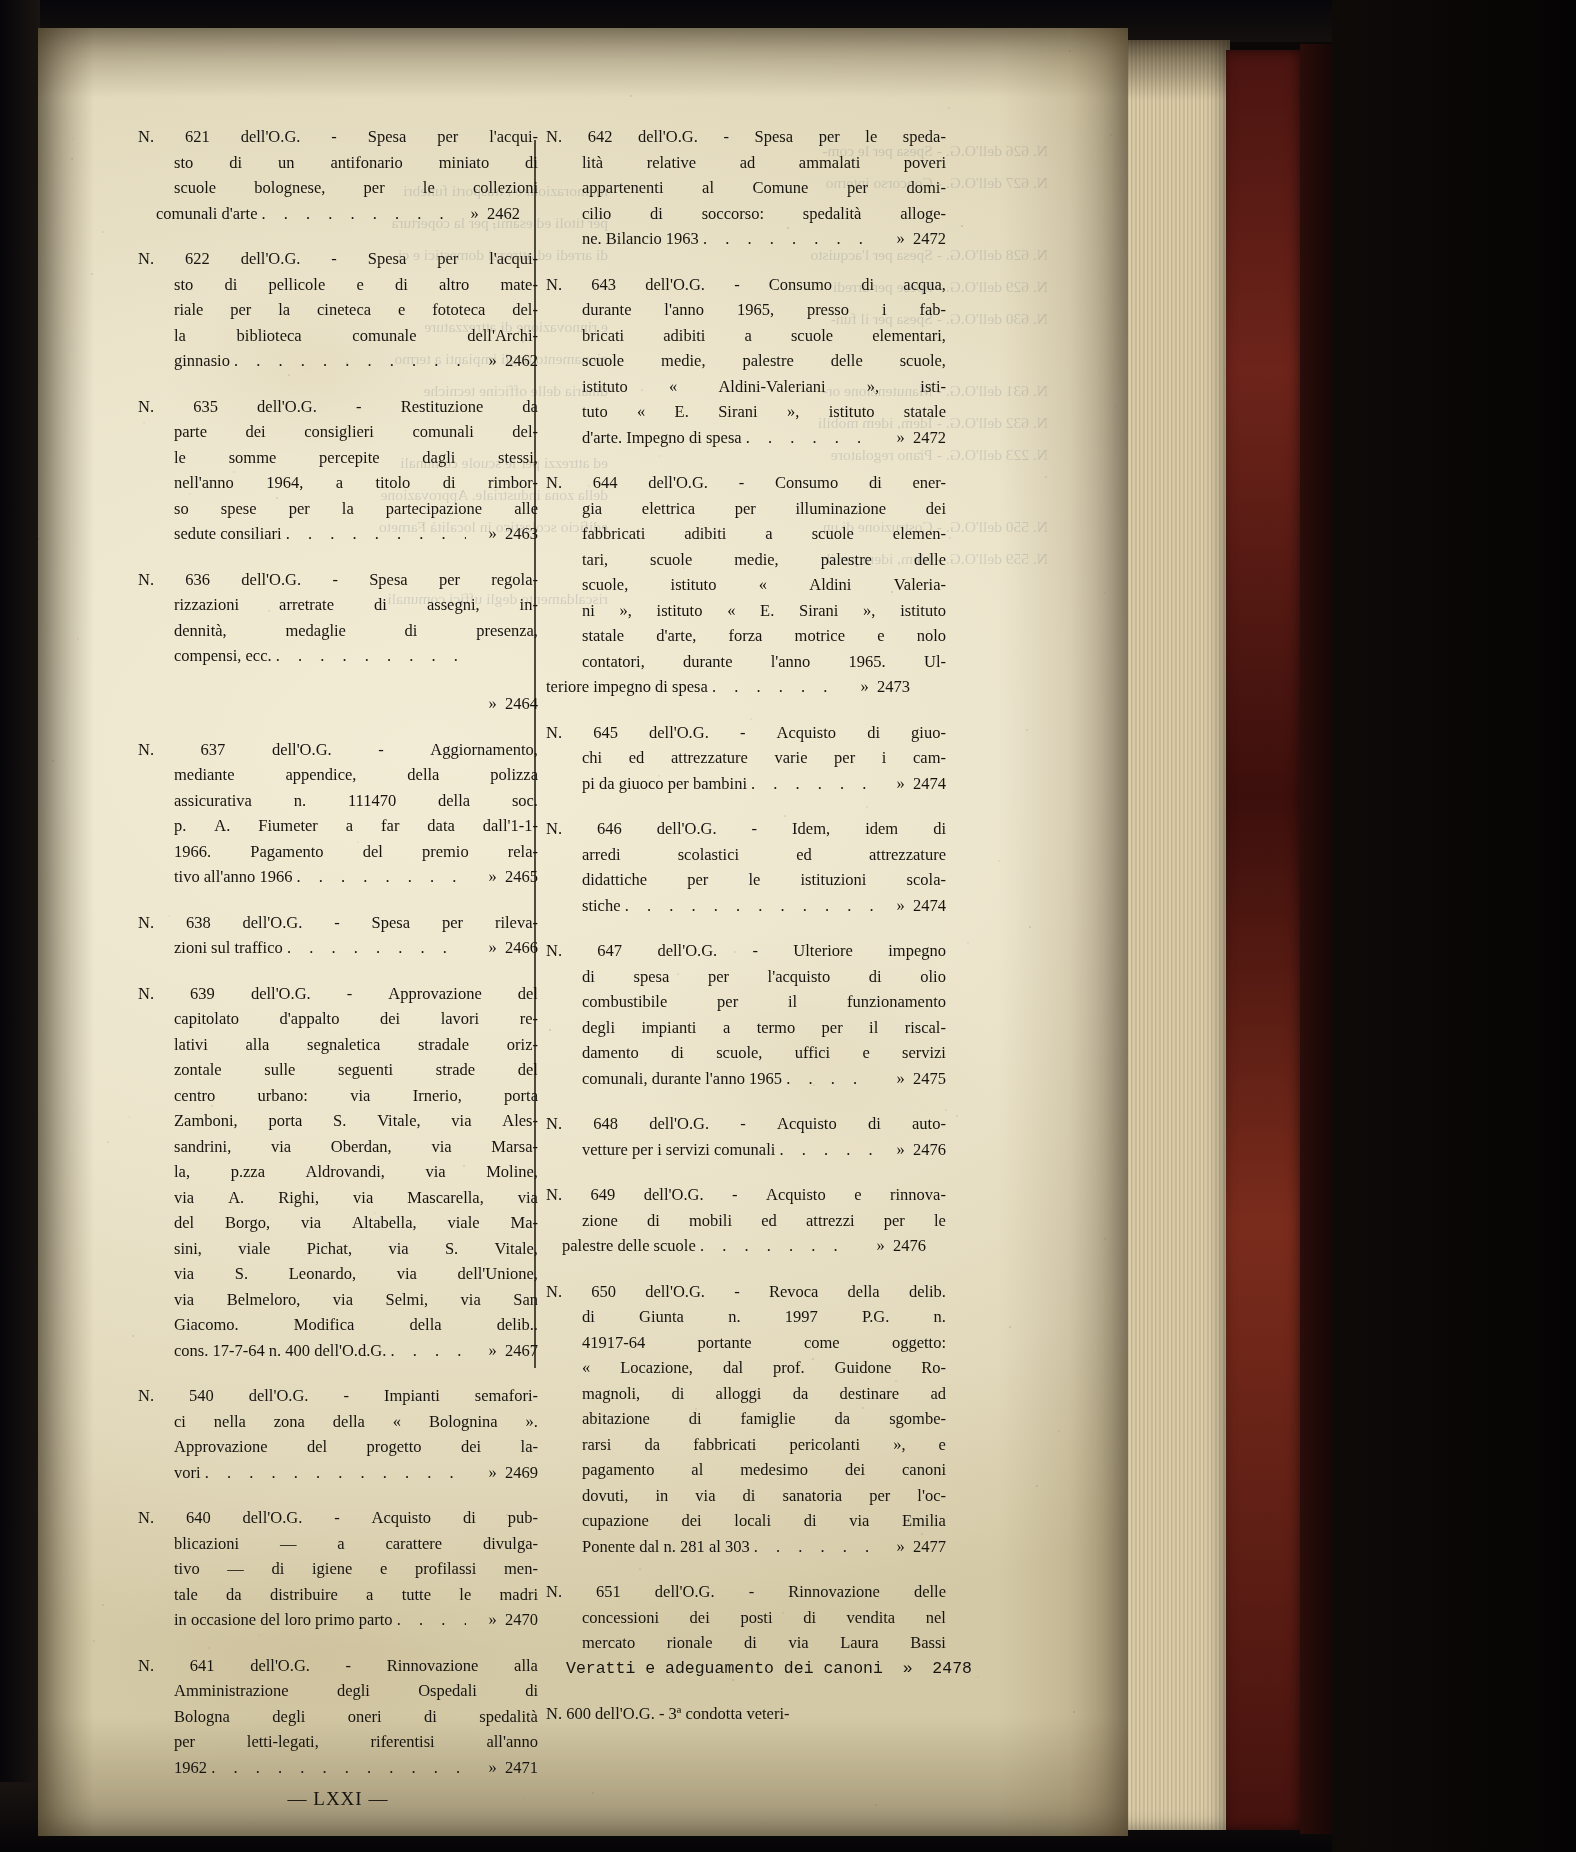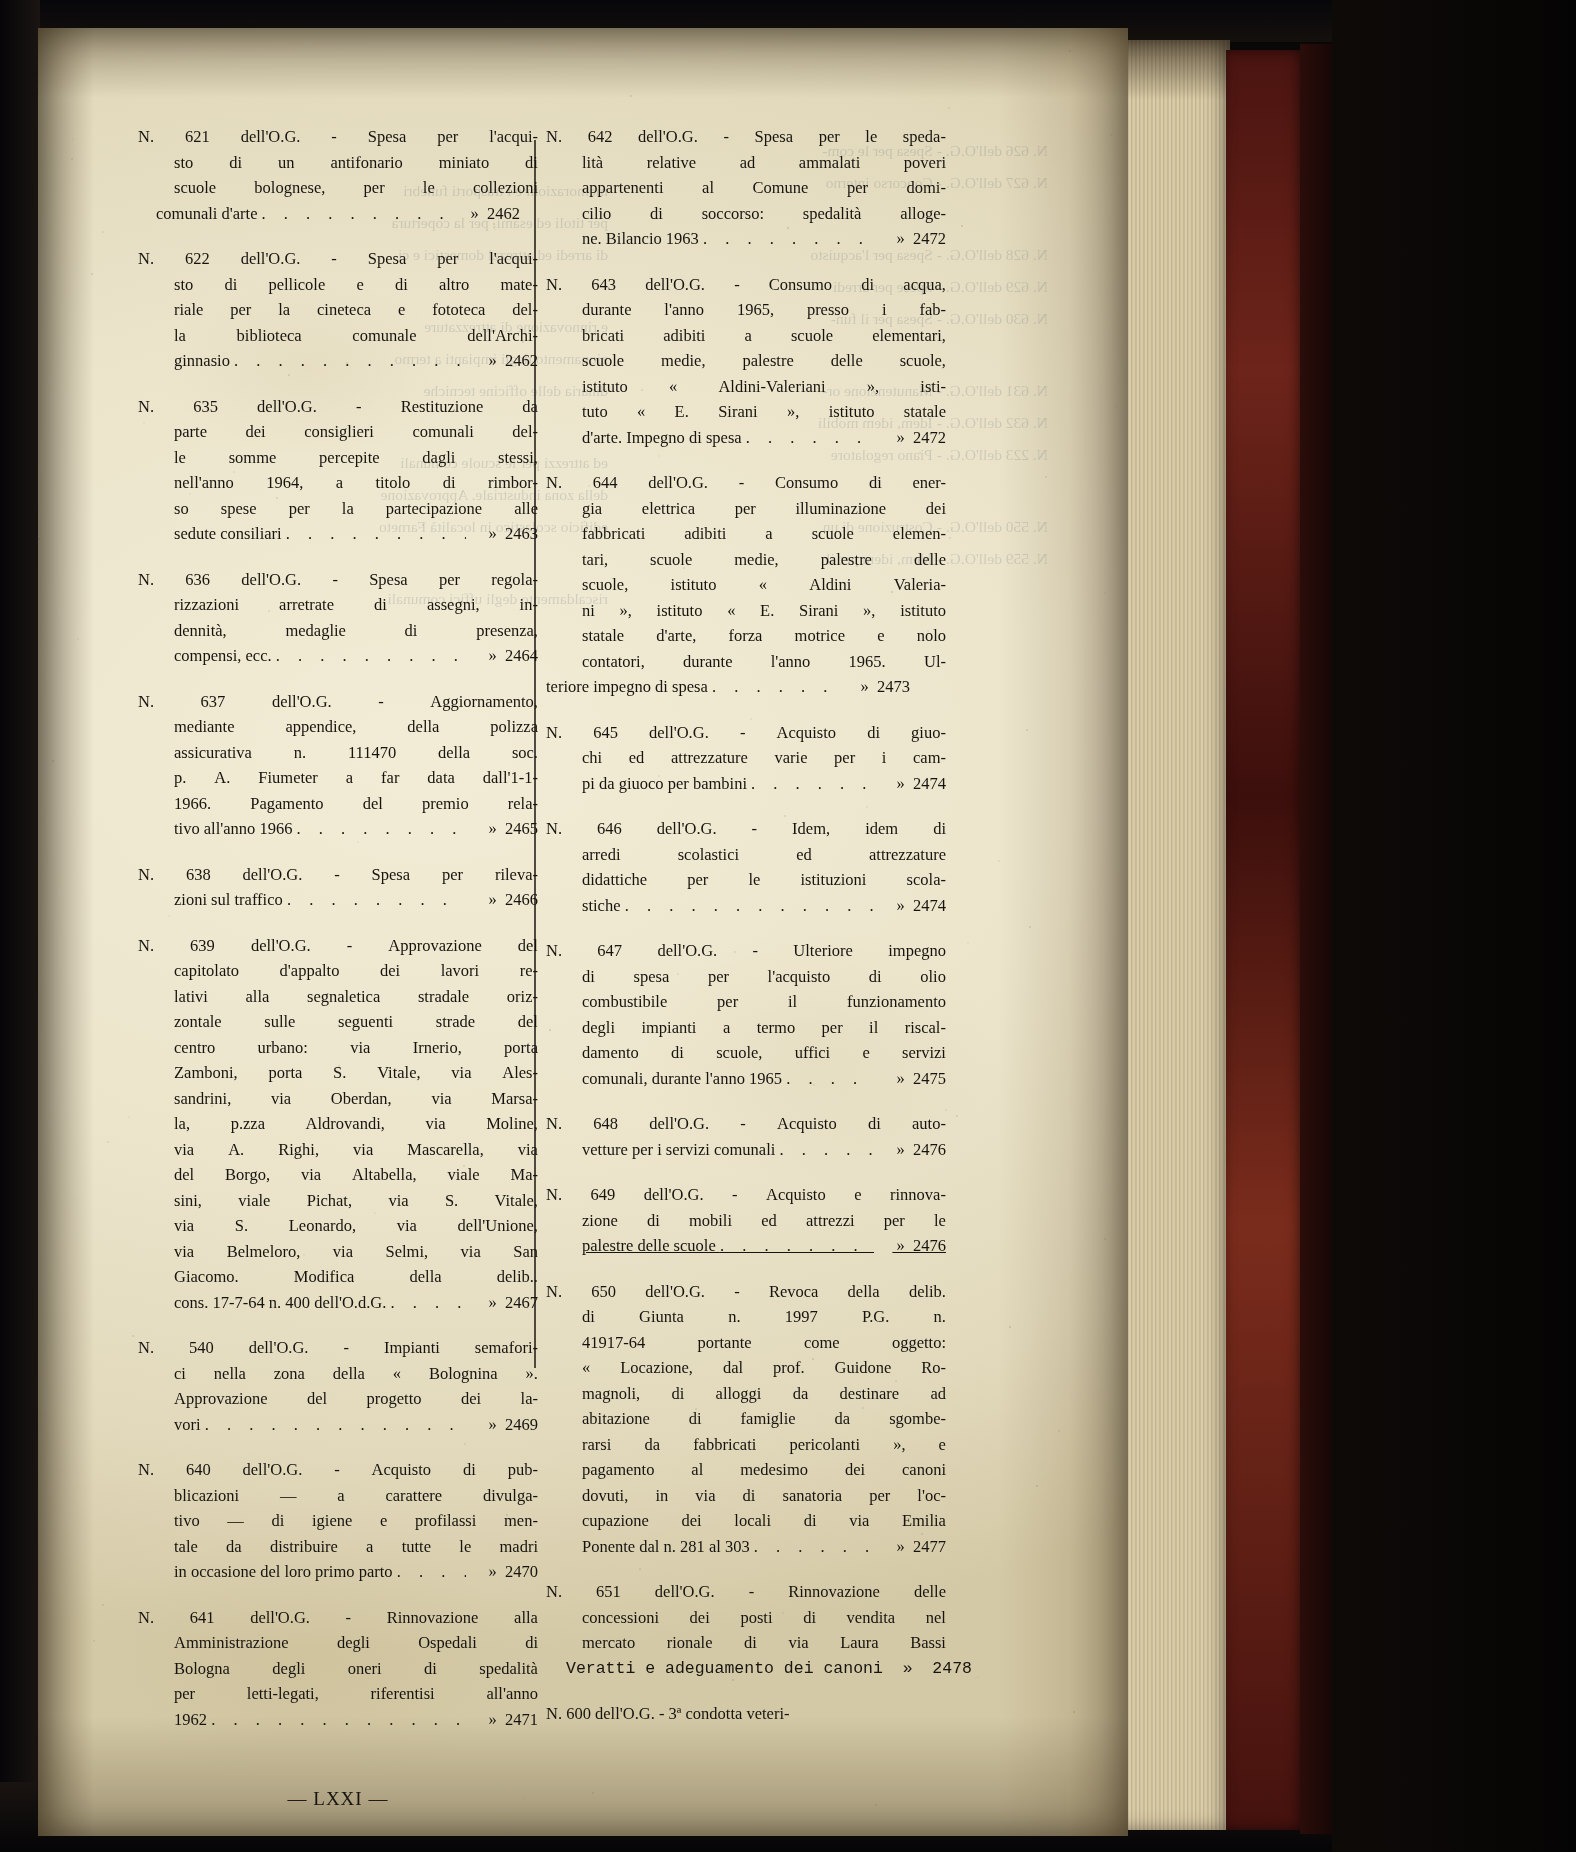--- a/index.html
+++ b/index.html
@@ -260,21 +260,21 @@
             <span class="num" style="min-width: 72px;"> »  2463</span>
           </div>
         </div>
         <div class="entry">
           <div class="just"><span>N.</span><span>636</span><span>dell'O.G.</span><span>-</span><span>Spesa</span><span>per</span><span>regola-</span></div>
           <div class="just ind"><span>rizzazioni</span><span>arretrate</span><span>di</span><span>assegni,</span><span>in-</span></div>
           <div class="just ind"><span>dennità,</span><span>medaglie</span><span>di</span><span>presenza,</span></div>
           <div class="tl" style="width: 364px; margin-left: 36px;">
             <span class="txt">compensi, ecc. </span>
             <span class="fill">. . . . . . . . . . . . . . . . . . . . . . . . . . . . . . . . . . . . . . . . </span>
-            <span class="num" style="min-width: 72px;"> »  2464</span>
+            <span class="num" style="min-width: 72px; margin-top: 48px;"> »  2464</span>
           </div>
         </div>
         <div class="entry">
           <div class="just"><span>N.</span><span>637</span><span>dell'O.G.</span><span>-</span><span>Aggiornamento,</span></div>
           <div class="just ind"><span>mediante</span><span>appendice,</span><span>della</span><span>polizza</span></div>
           <div class="just ind"><span>assicurativa</span><span>n.</span><span>111470</span><span>della</span><span>soc.</span></div>
           <div class="just ind"><span>p.</span><span>A.</span><span>Fiumeter</span><span>a</span><span>far</span><span>data</span><span>dall'1-1-</span></div>
           <div class="just ind"><span>1966.</span><span>Pagamento</span><span>del</span><span>premio</span><span>rela-</span></div>
           <div class="tl" style="width: 364px; margin-left: 36px;">
             <span class="txt">tivo all'anno 1966 </span>
@@ -419,21 +419,21 @@
           <div class="just"><span>N.</span><span>648</span><span>dell'O.G.</span><span>-</span><span>Acquisto</span><span>di</span><span>auto-</span></div>
           <div class="tl" style="width: 364px; margin-left: 36px;">
             <span class="txt">vetture per i servizi comunali </span>
             <span class="fill">. . . . . . . . . . . . . . . . . . . . . . . . . . . . . . . . . . . . . . . . </span>
             <span class="num" style="min-width: 72px;"> »  2476</span>
           </div>
         </div>
         <div class="entry">
           <div class="just"><span>N.</span><span>649</span><span>dell'O.G.</span><span>-</span><span>Acquisto</span><span>e</span><span>rinnova-</span></div>
           <div class="just ind"><span>zione</span><span>di</span><span>mobili</span><span>ed</span><span>attrezzi</span><span>per</span><span>le</span></div>
-          <div class="tl" style="width: 364px; margin-left: 36px; text-decoration: underline;">
+          <div class="tl" style="width: 364px; margin-left: 16px;">
             <span class="txt">palestre delle scuole </span>
             <span class="fill">. . . . . . . . . . . . . . . . . . . . . . . . . . . . . . . . . . . . . . . . </span>
             <span class="num" style="min-width: 72px;"> »  2476</span>
           </div>
         </div>
         <div class="entry">
           <div class="just"><span>N.</span><span>650</span><span>dell'O.G.</span><span>-</span><span>Revoca</span><span>della</span><span>delib.</span></div>
           <div class="just ind"><span>di</span><span>Giunta</span><span>n.</span><span>1997</span><span>P.G.</span><span>n.</span></div>
           <div class="just ind"><span>41917-64</span><span>portante</span><span>come</span><span>oggetto:</span></div>
           <div class="just ind"><span>«</span><span>Locazione,</span><span>dal</span><span>prof.</span><span>Guidone</span><span>Ro-</span></div>

